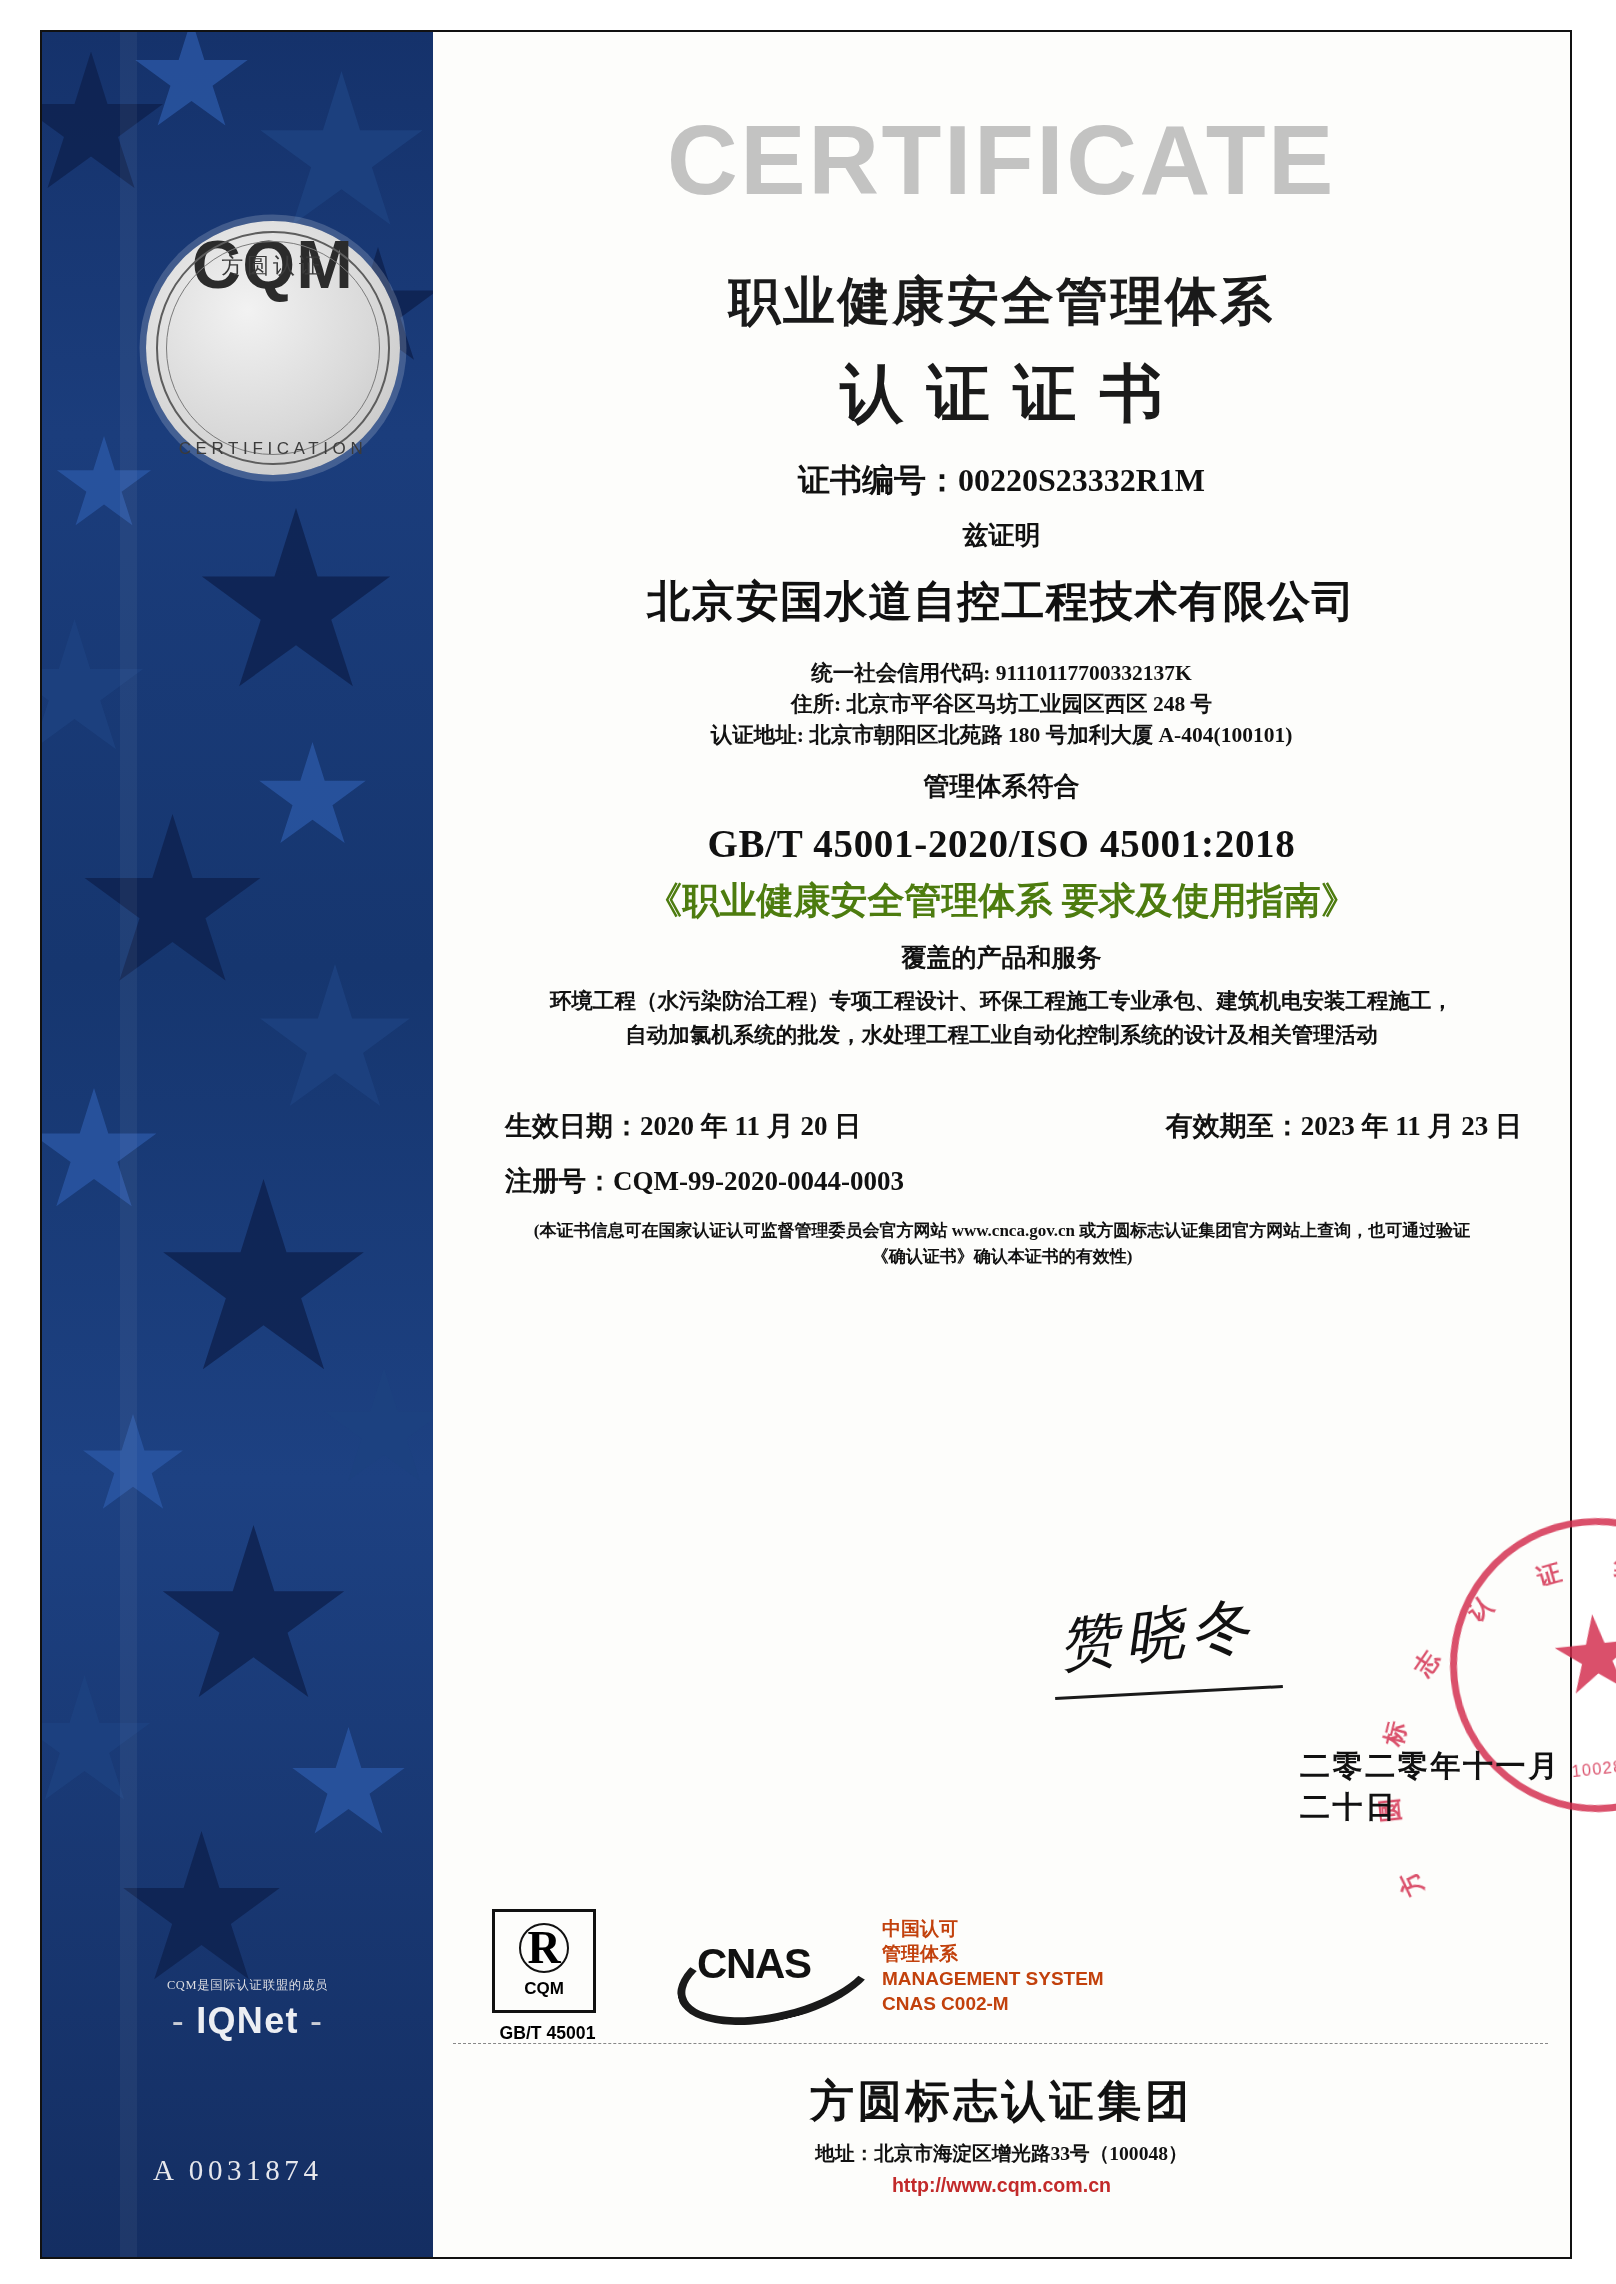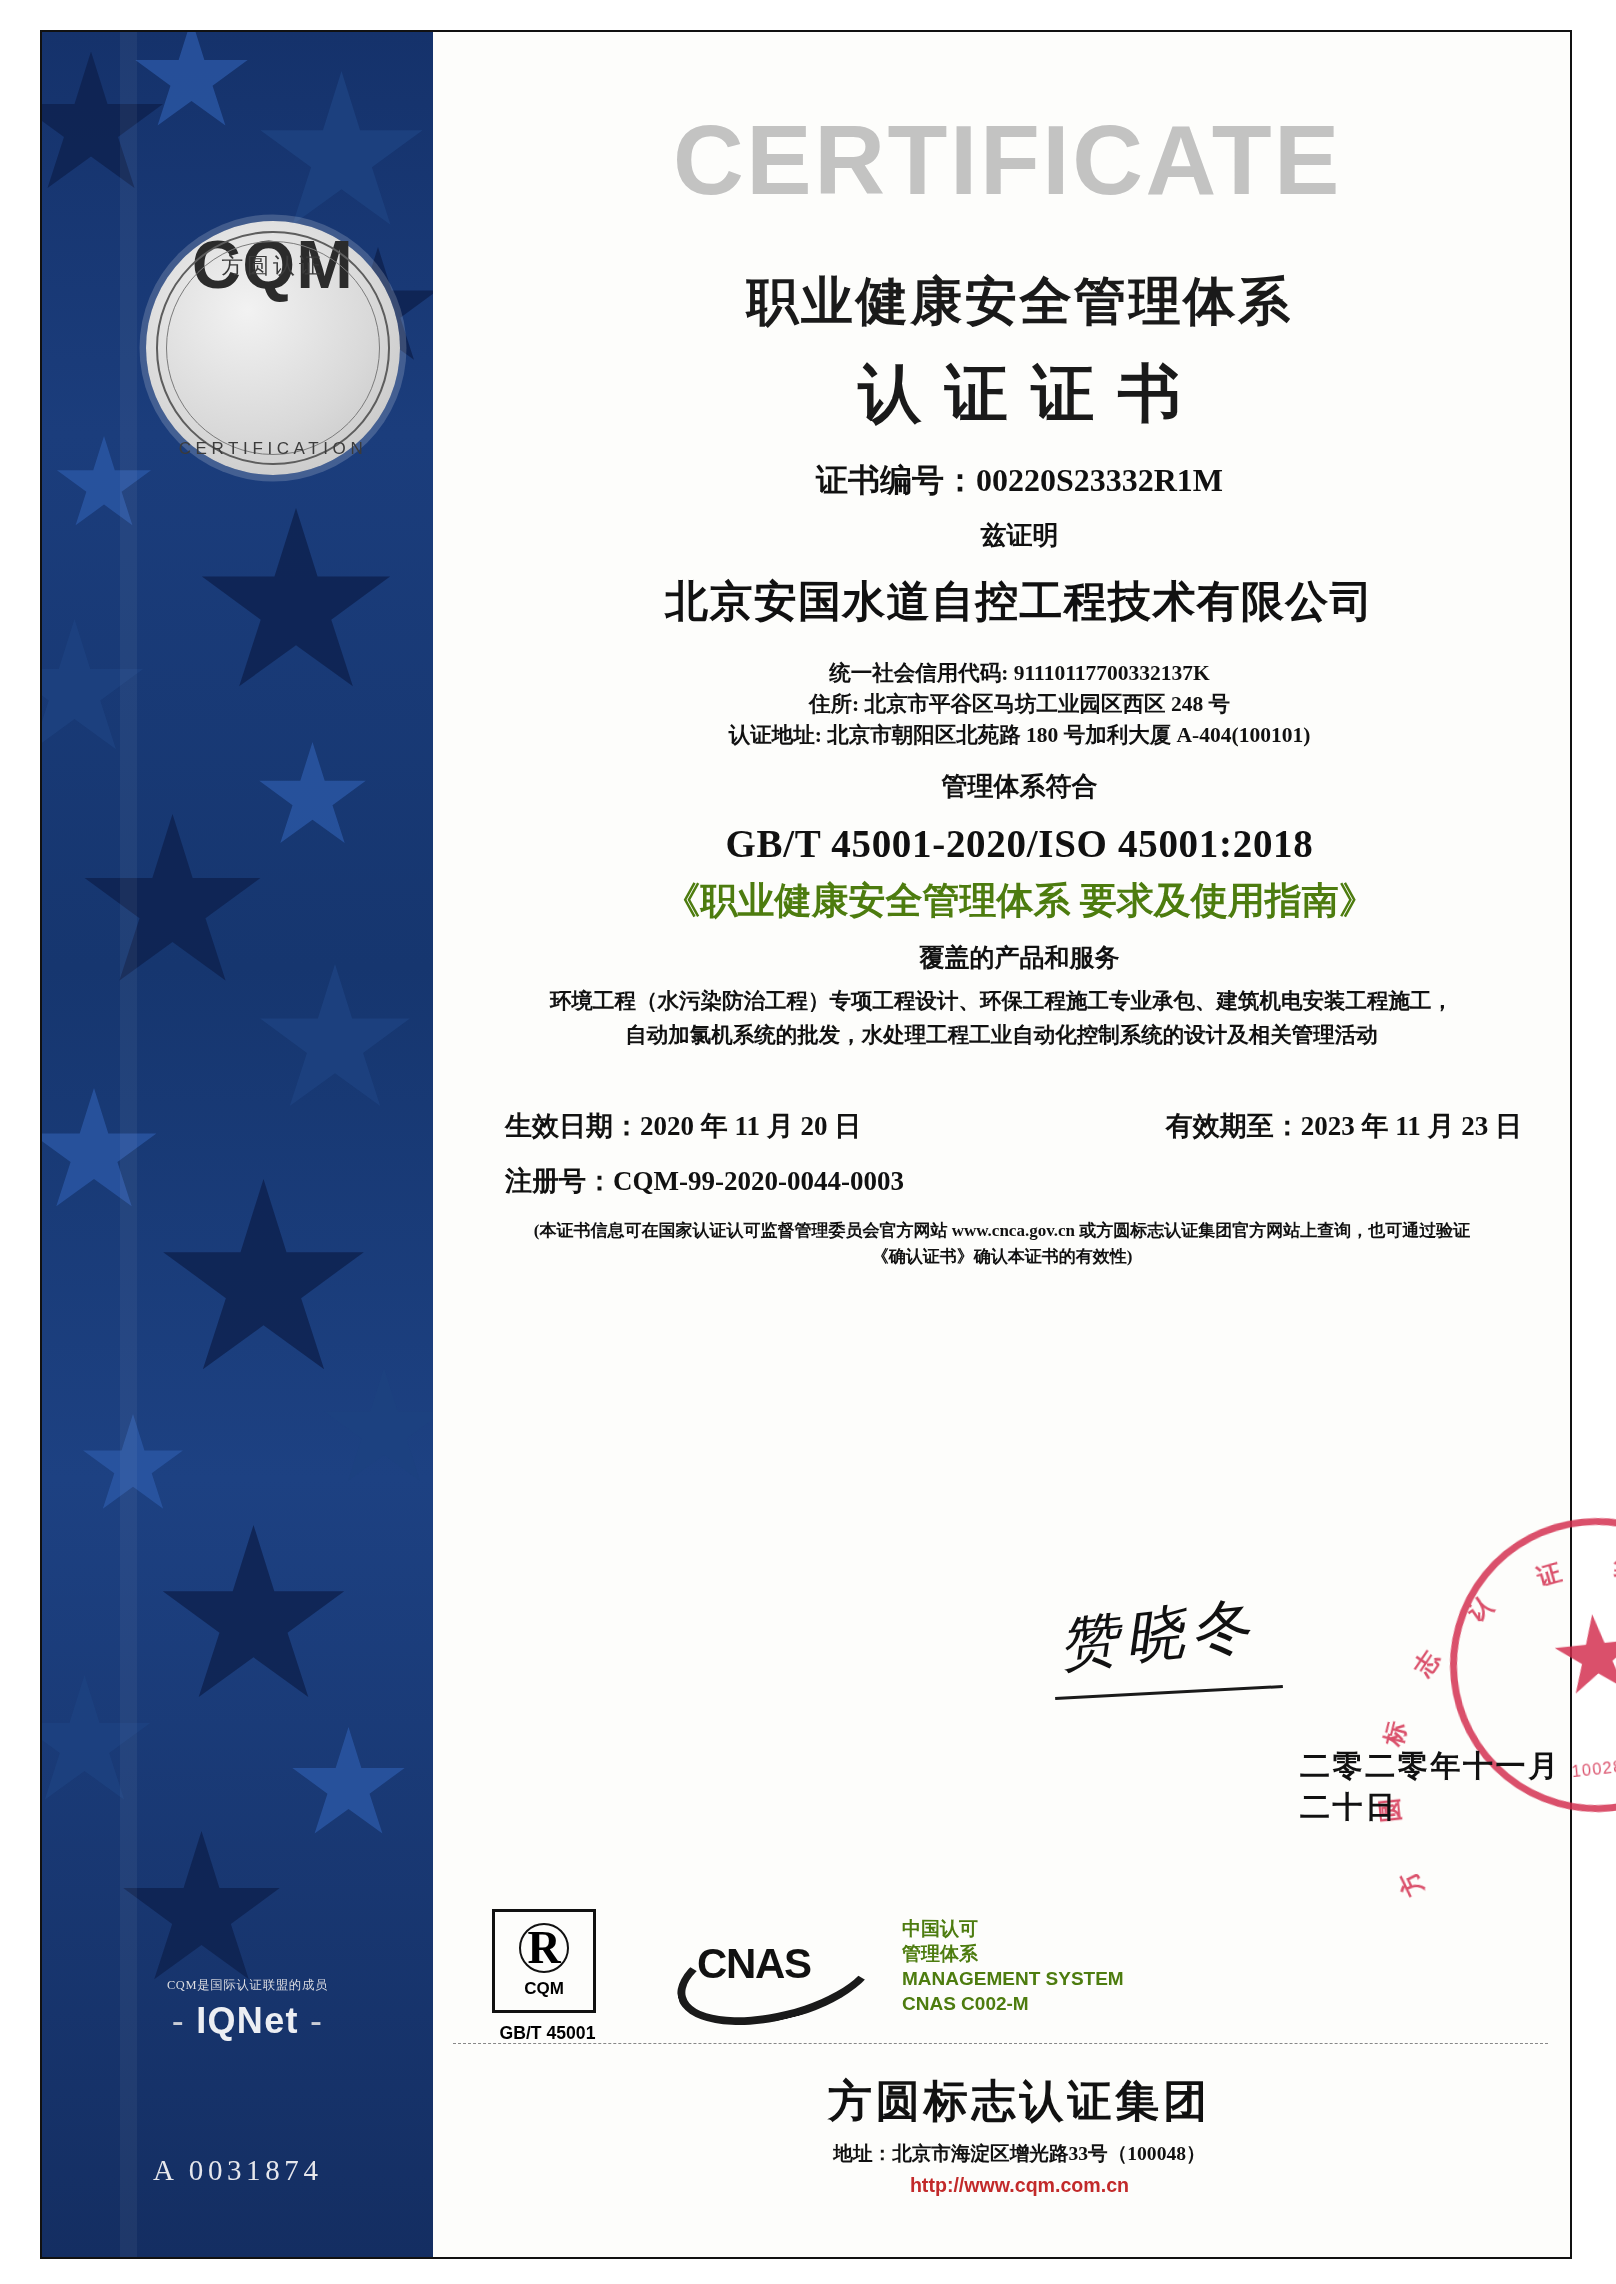--- a/index.html
+++ b/index.html
@@ -141,21 +141,20 @@
     font-family: "Liberation Serif", serif;
   }
 
   
   .content {
     position: absolute;
     left: 433px;
     top: 32px;
     width: 1137px;
     height: 2225px;
-    padding-left: 12px;
   }
   .watermark {
     position: absolute;
     top: 72px;
     left: 0;
     width: 100%;
     text-align: center;
     font-family: "Liberation Sans", sans-serif;
     font-weight: bold;
     font-size: 98px;
@@ -475,22 +474,21 @@
     font-weight: bold;
     font-family: "Liberation Sans", sans-serif;
     letter-spacing: -1.3px;
     color: #111;
   }
   .cnas .txt div {
     font-size: 19px;
     font-weight: bold;
     line-height: 25px;
     font-family: "Liberation Sans", sans-serif;
-    color: #4d7c0f;
-    margin-left: 20px;
+    color: #c2410c;
   }
   .cnas .txt div.cn { font-family: "Liberation Serif", serif; }
 
   .divider {
     position: absolute;
     top: 2011px;
     left: 19.6px;
     width: 1095px;
     border-top: 1.3px dashed #888;
   }

